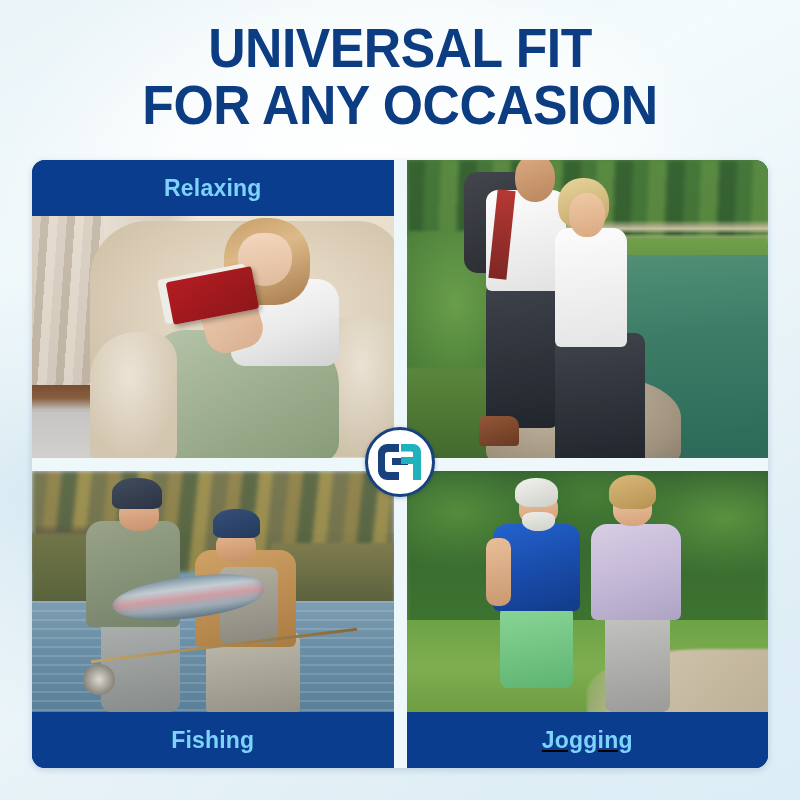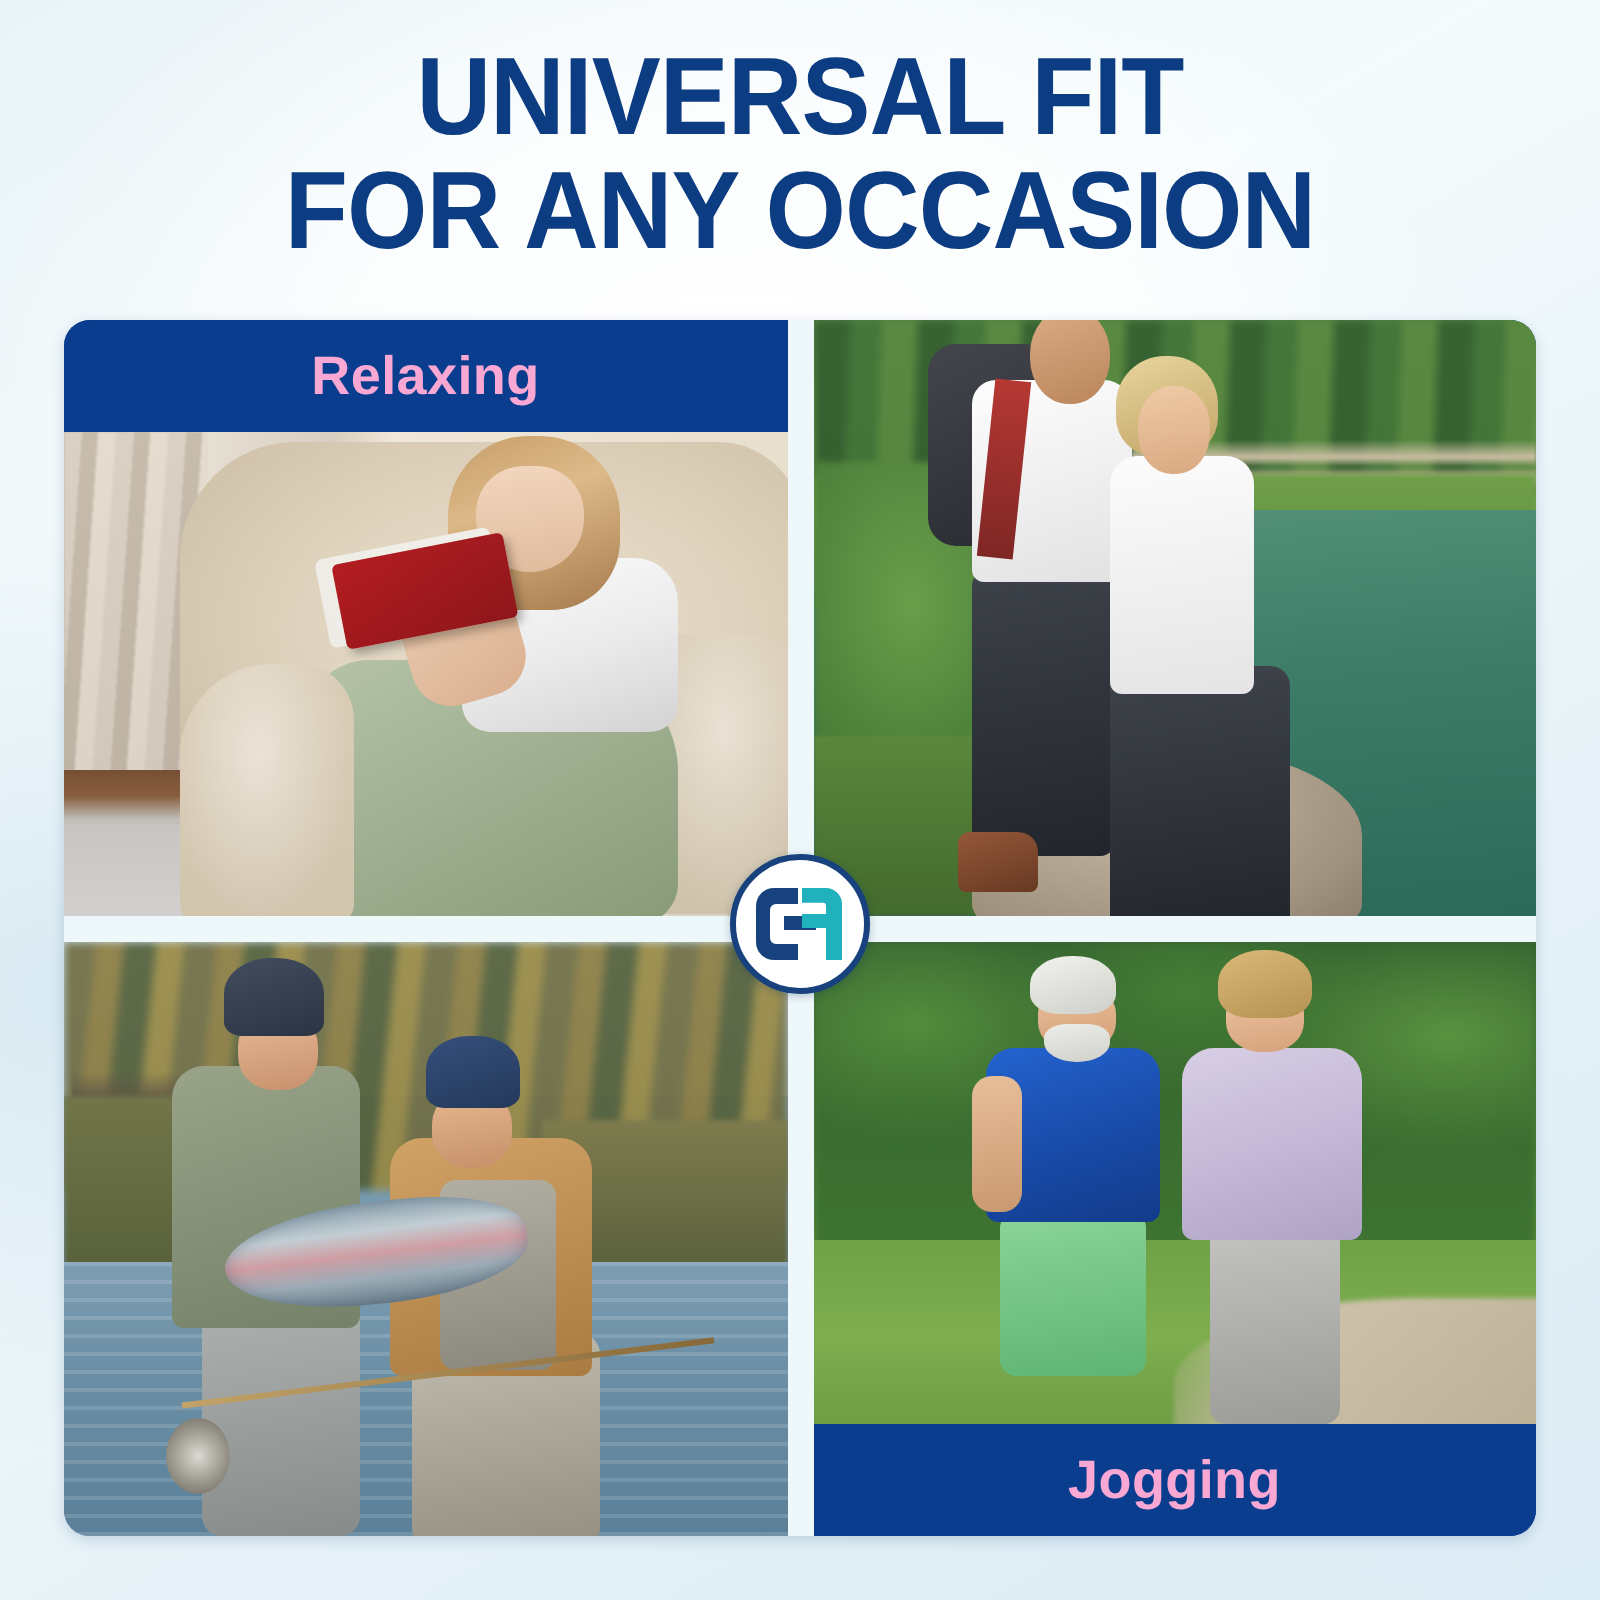--- a/index.html
+++ b/index.html
@@ -75,27 +75,27 @@
   
   .panel {
     position: relative;
     overflow: hidden;
     display: flex;
     flex-direction: column;
   }
   .panel-tl { grid-column: 1; grid-row: 1; }
   .panel-tr { grid-column: 3; grid-row: 1; }
   .panel-bl { grid-column: 1; grid-row: 3; flex-direction: column-reverse; }
-  .panel-br { grid-column: 3; grid-row: 3; flex-direction: column-reverse; }
+  .panel-br { grid-column: 3; grid-row: 3; flex-direction: column-reverse; text-decoration: underline; }
 
   .banner {
     flex: 0 0 56px;
     background: #0b3d8f;
-    color: #f9a8d4;
-    font-size: 27px;
+    color: #7dd3fc;
+    font-size: 23px;
     font-weight: bold;
     letter-spacing: 0.2px;
     display: flex;
     align-items: center;
     justify-content: center;
     z-index: 3;
   }
   .photo {
     position: relative;
     flex: 1 1 auto;
@@ -515,20 +515,21 @@
           <div class="sport-wm-top"></div>
           <div class="sport-wm-hair"></div>
           <div class="sport-wm-face"></div>
           <div class="photo-veil"></div>
         </div>
       </div>
 
       <div class="gutter gutter-h"></div>
 
       <div class="panel panel-bl">
+        <div class="banner">Fishing</div>
         <div class="photo ph-fish">
           <div class="fish-sky"></div>
           <div class="fish-trees"></div>
           <div class="fish-fenceL"></div>
           <div class="fish-bankL"></div>
           <div class="fish-bankR"></div>
           <div class="fish-water"></div>
           <div class="fish-ripple"></div>
           <div class="fish-m1-waders"></div>
           <div class="fish-m1-jacket"></div>

